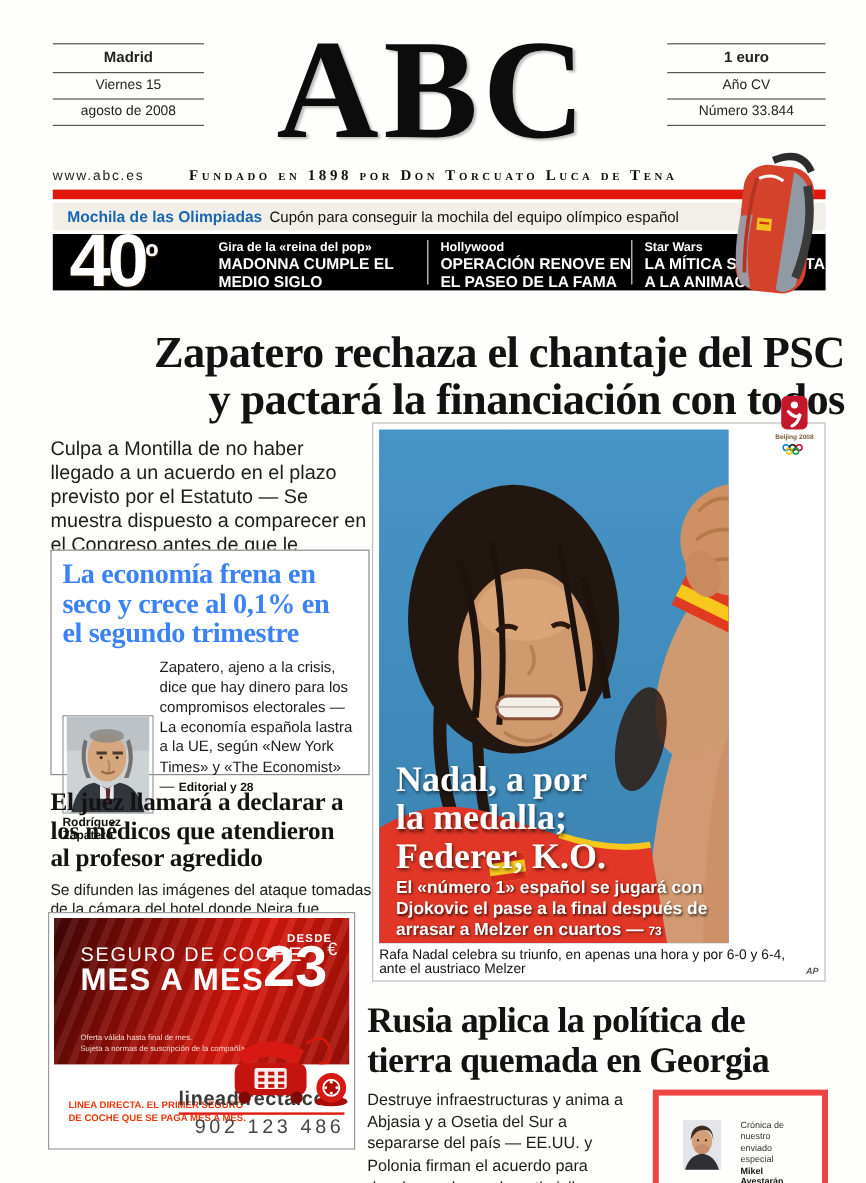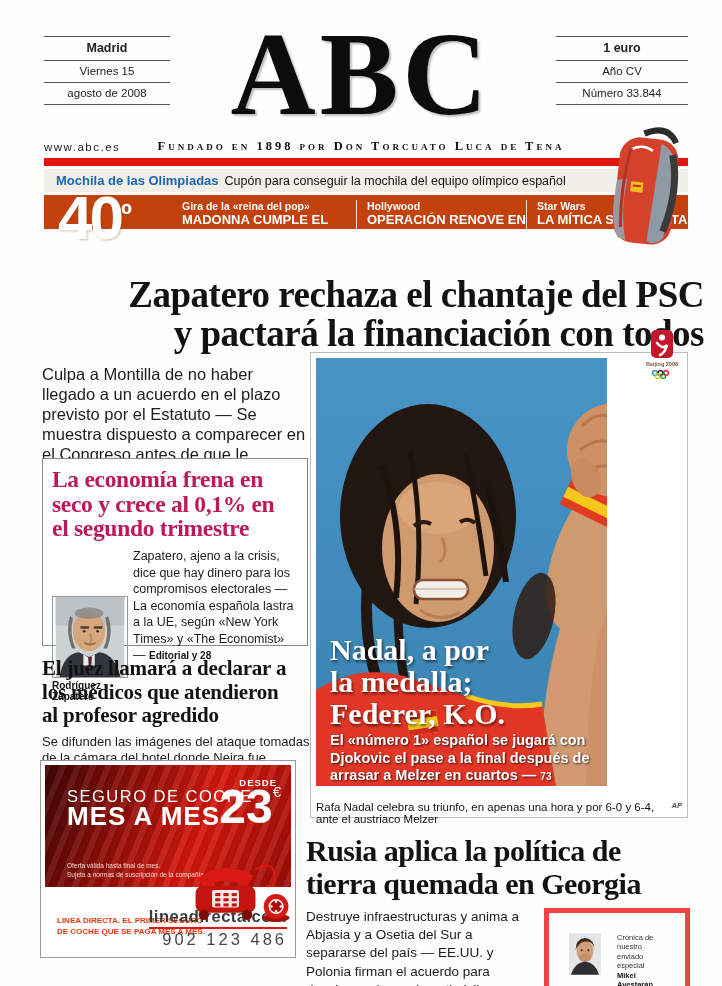--- a/index.html
+++ b/index.html
@@ -21,21 +21,21 @@
   .founded{position:absolute;left:120px;right:120px;top:139px;text-align:center;
            font-family:"Liberation Serif",serif;font-weight:bold;font-size:12.5px;
            letter-spacing:3px;font-variant:small-caps;color:#111;}
   .redbar{position:absolute;left:44px;top:158px;width:644px;height:8px;background:#e2170e;}
   .promo-strip{position:absolute;left:44px;top:169px;width:644px;height:23px;background:#f1efe8;
                display:flex;align-items:center;padding-left:12px;box-sizing:border-box;}
   .promo-lead{color:#1a66b0;font-weight:bold;font-size:13px;margin-right:6px;}
   .promo-text{font-size:12.5px;color:#111;}
 
   
-  .band{position:absolute;left:44px;top:195px;width:644px;height:34px;background:#c2410c;color:#fff;}
+  .band{position:absolute;left:44px;top:195px;width:644px;height:47px;background:#000000;color:#fff;}
   .band-temp{position:absolute;left:14px;top:-8px;font-size:62px;font-weight:bold;line-height:1;
              letter-spacing:-3px;text-shadow:1px 1px 2px rgba(120,70,0,.35);}
   .band-temp sup{font-size:30px;vertical-align:14px;letter-spacing:0;}
   .band-col{position:absolute;top:5px;height:37px;padding-left:10px;}
   .band-col.c1{left:128px;width:176px;}
   .band-col.c2{left:312px;width:168px;border-left:1px solid rgba(255,255,255,.85);}
   .band-col.c3{left:482px;width:160px;border-left:1px solid rgba(255,255,255,.85);}
   .band-kicker{font-size:10.5px;font-weight:bold;margin-bottom:1px;}
   .band-title{font-size:13px;font-weight:bold;line-height:1.12;white-space:pre-line;}
 
@@ -45,21 +45,21 @@
   .headline-main{position:absolute;left:18px;right:18px;top:250px;text-align:right;
                  font-family:"Liberation Serif",serif;font-weight:bold;font-size:37px;
                  line-height:1.06;letter-spacing:-0.5px;color:#121212;white-space:pre-line;}
   .pageref{font-size:10.5px;font-weight:bold;color:#111;}
 
   
   .intro{position:absolute;left:42px;top:347px;width:264px;font-size:16.5px;line-height:1.22;color:#1c1c1c;}
   .econ-box{position:absolute;left:42px;top:458px;width:266px;height:188px;border:1px solid #8a8a8a;
             padding:8px 9px;box-sizing:border-box;background:#fff;}
   .econ-title{font-family:"Liberation Serif",serif;font-size:23.5px;line-height:1.05;
-              letter-spacing:-0.3px;color:#be185d;white-space:pre-line;font-weight:600;}
+              letter-spacing:-0.3px;color:#3b82f6;white-space:pre-line;font-weight:600;}
   .econ-row{display:flex;margin-top:7px;gap:7px;}
   .econ-photo-wrap{width:74px;flex:none;margin-top:48px;}
   .econ-photo{width:74px;height:80px;display:block;border:1px solid #999;}
   .econ-photo-caption{font-size:10px;font-weight:bold;margin-top:2px;color:#111;}
   .econ-body{font-size:12.5px;line-height:1.32;color:#1c1c1c;}
   .econ-body .pageref{font-size:10px;}
 
   .judge{position:absolute;left:42px;top:657px;width:268px;}
   .judge-title{font-family:"Liberation Serif",serif;font-weight:bold;font-size:21px;line-height:1.12;
                color:#121212;white-space:pre-line;letter-spacing:-0.2px;}
@@ -91,21 +91,21 @@
   .photo-box{position:absolute;left:310px;top:352px;width:378px;height:466px;border:1px solid #bdbdbd;
              background:#fff;padding:5px;box-sizing:border-box;}
   .photo{position:relative;width:291px;height:428px;overflow:hidden;background:#4090c2;}
   .photo svg.scene{position:absolute;inset:0;}
   .nadal-headline{position:absolute;left:14px;top:276px;font-family:"Liberation Serif",serif;
                   font-weight:bold;font-size:30px;line-height:1.07;color:#fff;white-space:pre-line;
                   text-shadow:1px 2px 3px rgba(0,0,0,.6);}
   .nadal-subhead{position:absolute;left:14px;top:374px;width:300px;font-size:14.5px;font-weight:bold;
                  color:#fff;line-height:1.22;text-shadow:1px 1px 2px rgba(0,0,0,.7);}
   .nadal-subhead .pageref{color:#fff;font-size:10px;}
-  .photo-caption{display:flex;justify-content:space-between;margin-top:15px;
+  .photo-caption{display:flex;justify-content:space-between;align-items:flex-end;margin-top:4px;
                  font-size:11.5px;color:#111;}
   .photo-credit{font-size:7.5px;font-weight:bold;color:#555;font-style:italic;}
   .beijing-logo{position:absolute;left:644px;top:330px;width:36px;height:52px;z-index:6;text-align:center;}
 
   
   .georgia{position:absolute;left:306px;top:834px;width:384px;}
   .georgia-title{font-family:"Liberation Serif",serif;font-weight:bold;font-size:30px;line-height:1.1;
                  letter-spacing:-0.5px;color:#121212;white-space:pre-line;}
   .georgia-row{display:flex;margin-top:8px;gap:12px;}
   .georgia-summary{width:278px;font-size:13.5px;line-height:1.35;color:#1c1c1c;}

